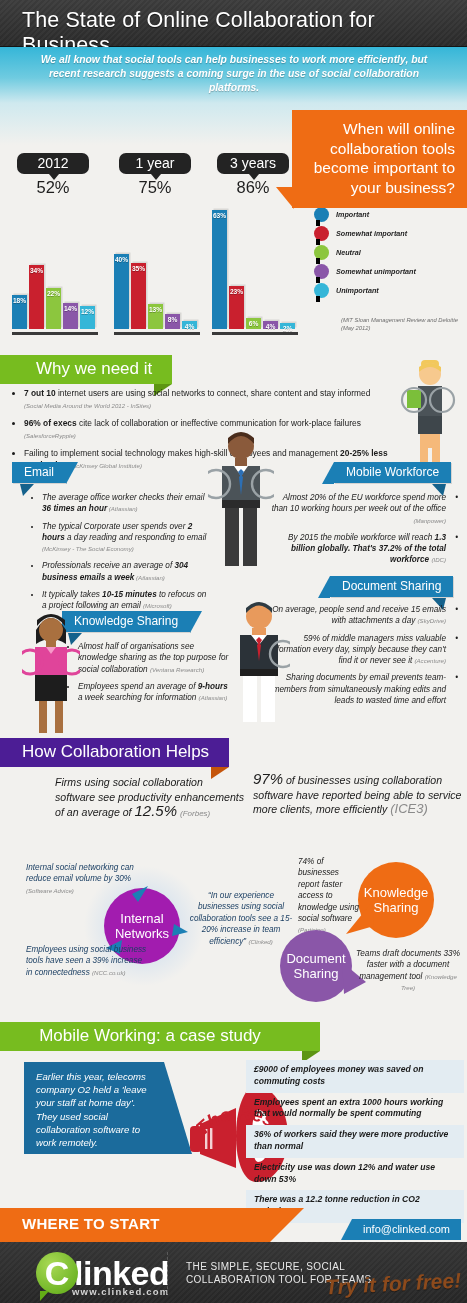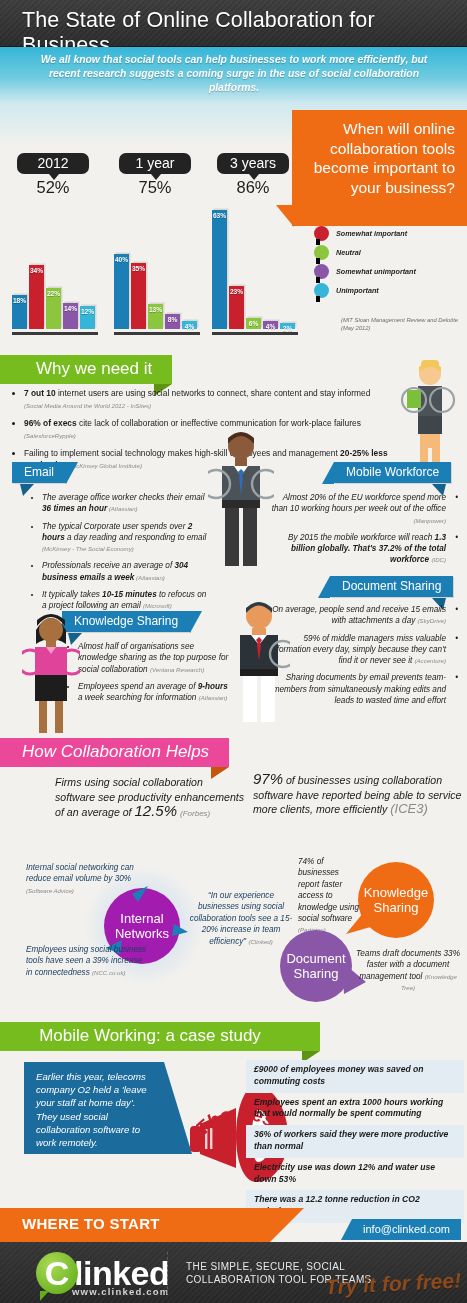--- a/index.html
+++ b/index.html
@@ -33,21 +33,21 @@
   }
   .sub-text{
     position:absolute; left:24px; top:53px; width:420px;
     color:#fff; font-style:italic; font-weight:bold; font-size:10.4px;
     line-height:14px; text-align:center;
     text-shadow:0 1px 1px rgba(0,0,0,.25);
   }
 
   
   .orange-callout{
-    position:absolute; left:292px; top:110px; width:175px; padding:9px 12px 29px 14px;
+    position:absolute; left:292px; top:110px; width:175px; padding:9px 12px 11px 14px;
     background:#ef6c14; color:#fff; font-size:15.5px; line-height:19.5px;
     text-align:right; z-index:5;
   }
   .orange-callout .tail{
     position:absolute; left:-16px; bottom:-1px; width:0;height:0;
     border-style:solid; border-width:0 18px 22px 0;
     border-color:transparent #ef6c14 transparent transparent;
   }
 
   
@@ -98,21 +98,21 @@
   .banner{
     position:absolute; color:#fff; font-size:17px; padding:4px 20px 5px 22px;
     white-space:nowrap;
   }
   .banner .tail{
     position:absolute; right:0; bottom:-12px; width:0;height:0;
     border-style:solid; border-width:12px 18px 0 0;
   }
   .green{ background:#77bc1f; }
   .green .tail{ border-color:#5d9512 transparent transparent transparent; }
-  .orange{ background:#ec4899;font-style:italic; }
+  .orange{ background:#4c1d95; }
   .orange .tail{ border-color:#c5550b transparent transparent transparent; }
 
   
   .bullets{ position:absolute; font-size:8.4px; color:#1b1b1b; line-height:11.5px; }
   .bullets li{ list-style:disc; margin-bottom:7px; }
   .bullets ul{ padding-left:12px; }
   .src{ font-size:6.1px; color:#8a8a8a; font-style:italic; font-weight:normal; }
   b{ font-weight:bold; }
 
   

